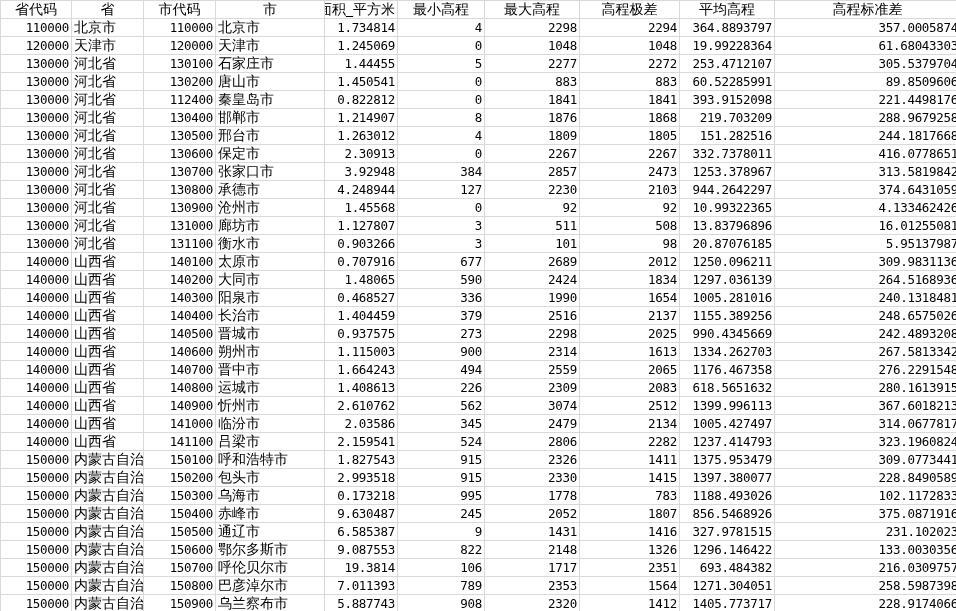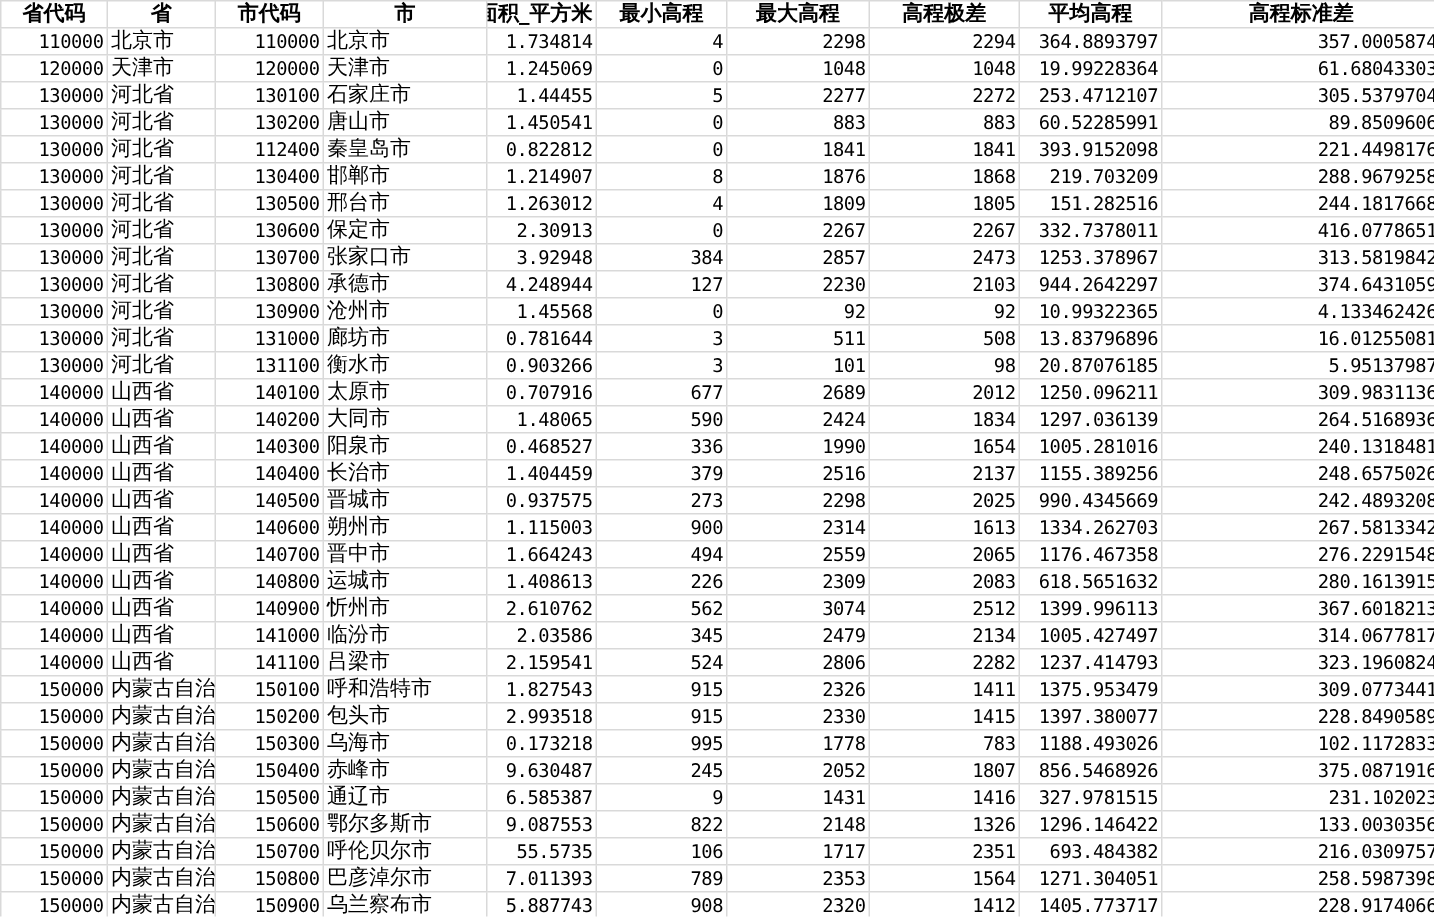--- a/index.html
+++ b/index.html
@@ -30,21 +30,21 @@
       border: 1px solid #d9d9d9;
       padding: 0 2px;
       height: 17px;
       line-height: 17px;
       font-size: 13px;
       white-space: nowrap;
       overflow: hidden;
       color: #000;
     }
     th {
-      font-weight: bold;
+      font-weight: normal;
       text-align: center;
       font-size: 14px;
     }
     td.num {
       text-align: right;
       font-family: "DejaVu Sans Mono", monospace;
       font-size: 12.5px;
       letter-spacing: -0.3px;
     }
     td.txt {
@@ -218,21 +218,21 @@
           <td class="num">92</td>
           <td class="num">92</td>
           <td class="num">10.99322365</td>
           <td class="num">4.133462426</td>
         </tr>
         <tr>
           <td class="num">130000</td>
           <td class="txt">河北省</td>
           <td class="num">131000</td>
           <td class="txt">廊坊市</td>
-          <td class="num">0.781644</td>
+          <td class="num">1.127807</td>
           <td class="num">3</td>
           <td class="num">511</td>
           <td class="num">508</td>
           <td class="num">13.83796896</td>
           <td class="num">16.01255081</td>
         </tr>
         <tr>
           <td class="num">130000</td>
           <td class="txt">河北省</td>
           <td class="num">131100</td>
@@ -446,21 +446,21 @@
           <td class="num">2148</td>
           <td class="num">1326</td>
           <td class="num">1296.146422</td>
           <td class="num">133.0030356</td>
         </tr>
         <tr>
           <td class="num">150000</td>
           <td class="txt">内蒙古自治区</td>
           <td class="num">150700</td>
           <td class="txt">呼伦贝尔市</td>
-          <td class="num">55.5735</td>
+          <td class="num">19.3814</td>
           <td class="num">106</td>
           <td class="num">1717</td>
           <td class="num">2351</td>
           <td class="num">693.484382</td>
           <td class="num">216.0309757</td>
         </tr>
         <tr>
           <td class="num">150000</td>
           <td class="txt">内蒙古自治区</td>
           <td class="num">150800</td>

